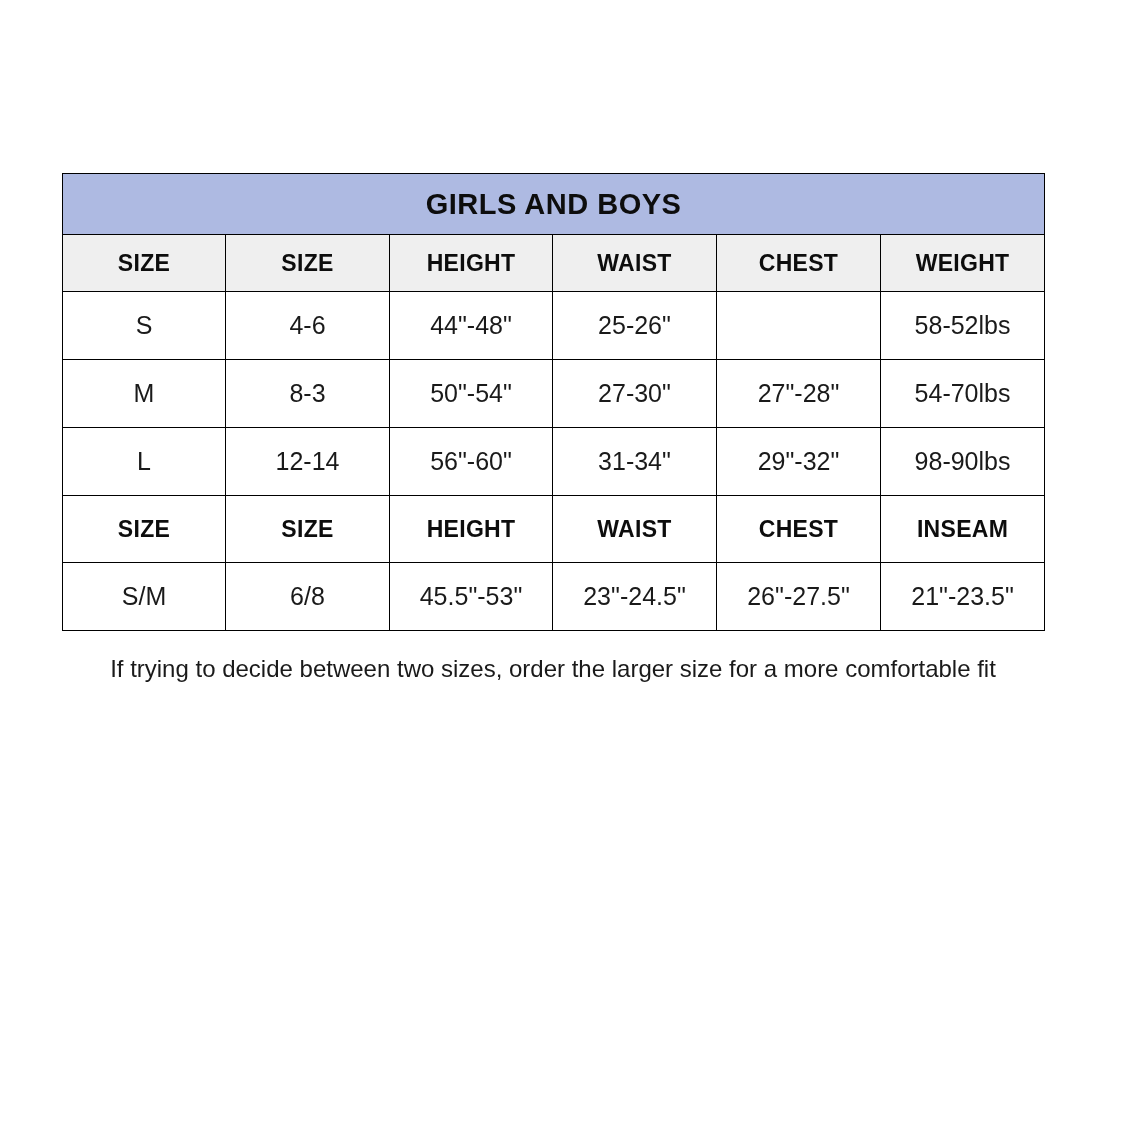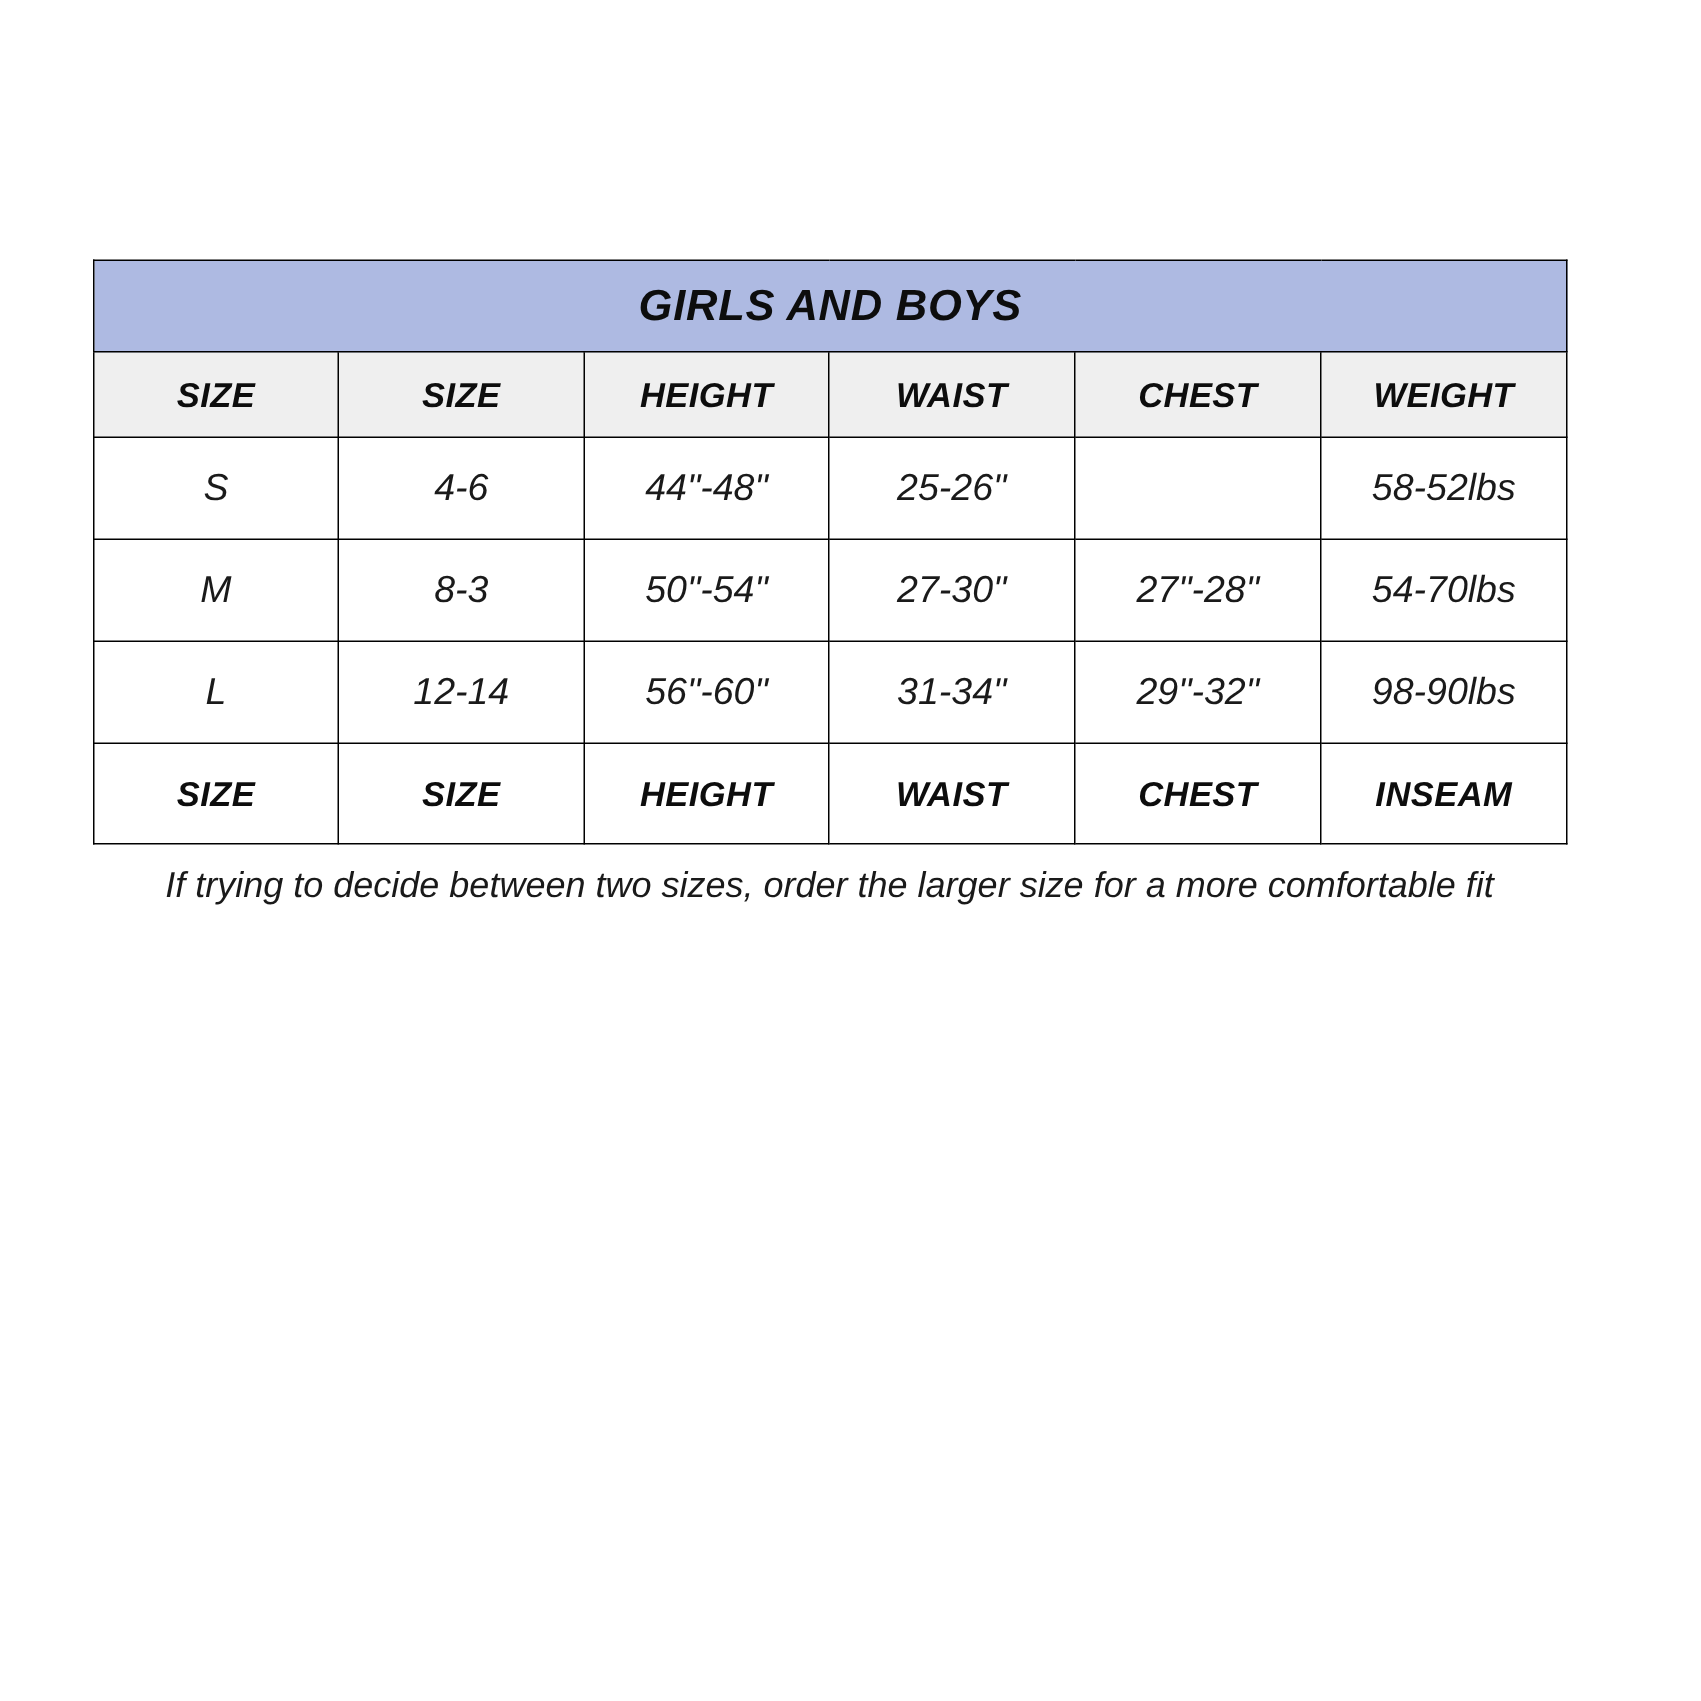--- a/index.html
+++ b/index.html
@@ -13,21 +13,20 @@
     font-family: "Liberation Sans", sans-serif;
     color: #000000;
     position: relative;
     overflow: hidden;
   }
   .sheet {
     position: absolute;
     left: 62px;
     top: 173px;
     width: 982px;
-    font-style: italic;
   }
   table.size-chart {
     border-collapse: collapse;
     width: 982px;
     table-layout: fixed;
   }
   table.size-chart td {
     border: 1px solid #000000;
     text-align: center;
     vertical-align: middle;
@@ -61,21 +60,21 @@
     letter-spacing: 0.3px;
     color: #0d0d0d;
   }
   .col-1 { width: 163px; }
   .col-2 { width: 164px; }
   .col-3 { width: 163px; }
   .col-4 { width: 164px; }
   .col-5 { width: 164px; }
   .col-6 { width: 164px; }
   .footnote {
-    margin-top: 14px;
+    margin-top: 24px;
     text-align: center;
     font-size: 24px;
     color: #1a1a1a;
     width: 982px;
   }
 </style>
 </head>
 <body>
 
 <div class="sheet">
@@ -129,17 +128,25 @@
 
       <tr class="subheader-row">
         <td>SIZE</td>
         <td>SIZE</td>
         <td>HEIGHT</td>
         <td>WAIST</td>
         <td>CHEST</td>
         <td>INSEAM</td>
       </tr>
 
+      <tr>
+        <td>S/M</td>
+        <td>6/8</td>
+        <td>45.5"-53"</td>
+        <td>23"-24.5"</td>
+        <td>26"-27.5"</td>
+        <td>21"-23.5"</td>
+      </tr>
     </tbody>
   </table>
 
   <div class="footnote">If trying to decide between two sizes, order the larger size for a more comfortable fit</div>
 </div>
 
 </body></html>

